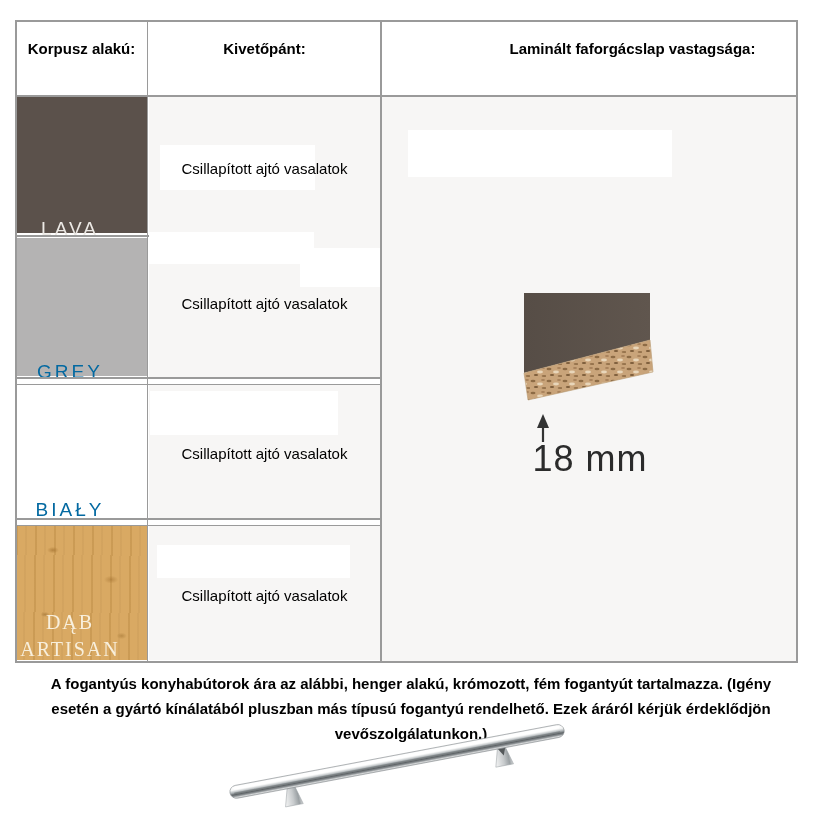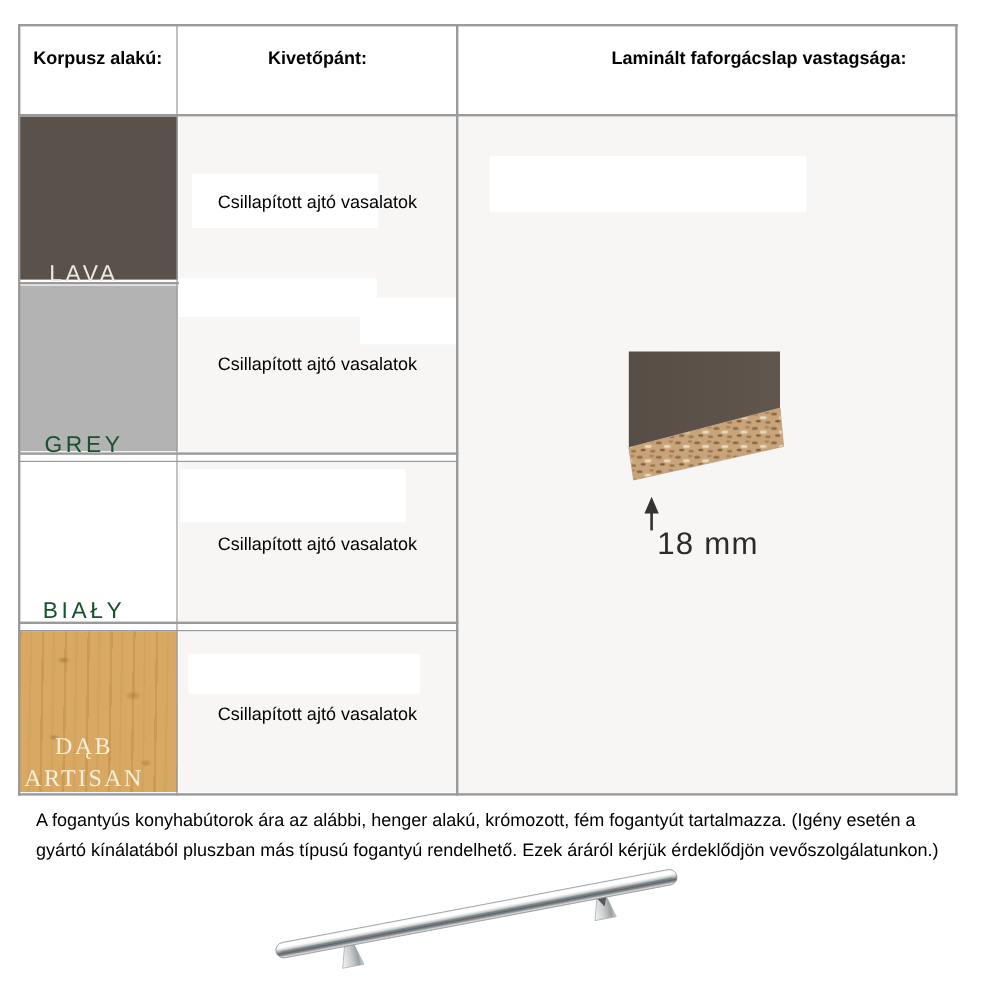--- a/index.html
+++ b/index.html
@@ -24,26 +24,26 @@
     background-image:
       radial-gradient(ellipse 9px 5px at 28% 18%, rgba(150,100,35,.55) 0%, transparent 65%),
       radial-gradient(ellipse 11px 6px at 72% 40%, rgba(160,110,45,.5) 0%, transparent 65%),
       radial-gradient(ellipse 7px 4px at 22% 66%, rgba(140,95,35,.5) 0%, transparent 65%),
       radial-gradient(ellipse 8px 5px at 80% 82%, rgba(150,105,40,.45) 0%, transparent 65%),
       repeating-linear-gradient(91deg,
         rgba(166,118,47,.28) 0px 2px, transparent 2px 9px,
         rgba(196,150,85,.30) 9px 11px, transparent 11px 19px);
   }
   .lava-label{color:#ece9e5;}
-  .dark-label{color:#14532d;}
+  .dark-label{color:#0369a1;}
   .dab-label{color:#f8efdc;font-size:20px;letter-spacing:2px;line-height:27px;}
   .thickness-text{position:absolute;left:515px;top:438px;width:150px;text-align:center;
-                  font-size:26px;color:#2b2b2b;letter-spacing:1px;font-weight:400;}
+                  font-size:36px;color:#2b2b2b;letter-spacing:1px;font-weight:400;}
   .footer-note{position:absolute;left:30px;top:671px;width:762px;
-               font-weight:normal;font-size:15px;line-height:25px;color:#000;}
+               font-weight:bold;font-size:15px;line-height:25px;color:#000;text-align:center;}
 </style>
 </head>
 <body>
 
 <div class="page">
 
   <div class="cell-bg" style="left:149px;top:97px;width:231px;height:280px;"></div>
   <div class="cell-bg" style="left:149px;top:385px;width:231px;height:133px;"></div>
   <div class="cell-bg" style="left:149px;top:526px;width:231px;height:134px;"></div>
   <div class="cell-bg" style="left:381px;top:97px;width:415px;height:564px;"></div>

